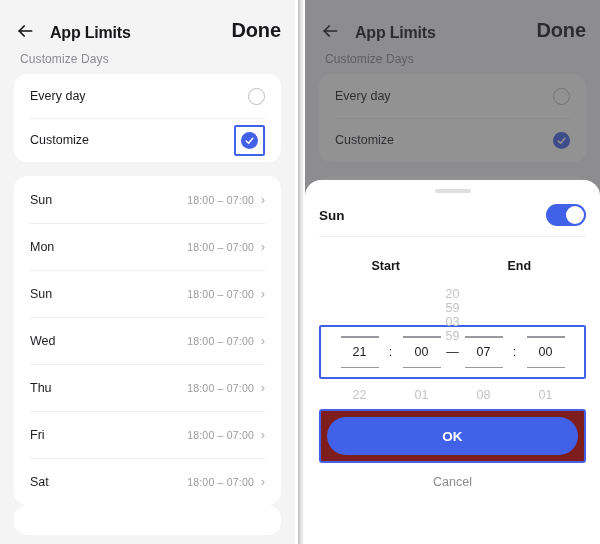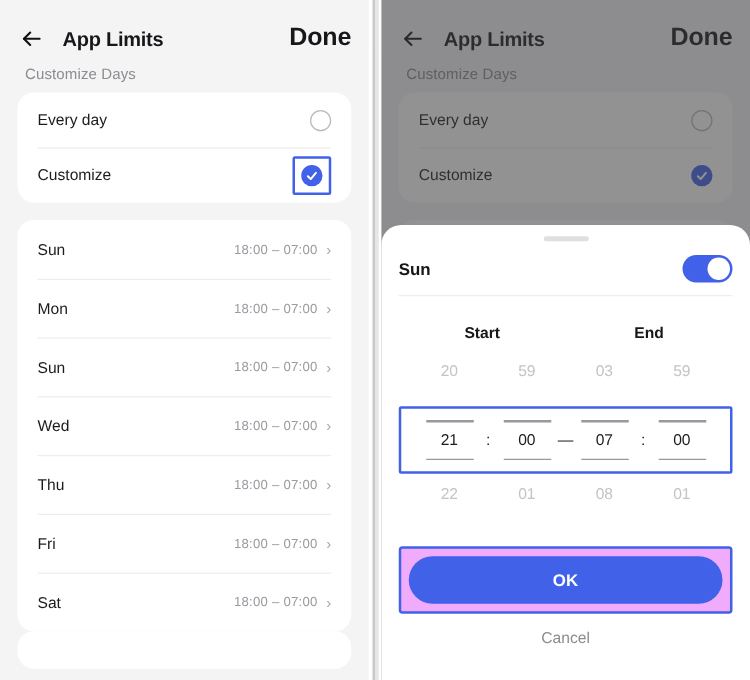--- a/index.html
+++ b/index.html
@@ -272,30 +272,30 @@
   .picker-mid .picker-cell.lined::after {
     content: "";
     position: absolute;
     left: 4px; right: 4px;
     height: 1.5px;
     background: #98989e;
   }
   .picker-mid .picker-cell.lined::before { top: -9px; }
   .picker-mid .picker-cell.lined::after { bottom: -9px; }
 
-  .row-above { padding-bottom: 6px; }
+  .row-above { padding-bottom: 6px; flex-direction: column; }
   .row-below { padding-top: 6px; }
 
   
   .ok-wrap {
-    margin-top: 32px;
+    margin-top: 4px;
     border: 2.5px solid #4161e8;
     border-radius: 3px;
     padding: 6px;
-    background: #f0abfc;
+    background: #7f1d1d;
   }
   .ok-btn {
     height: 38px;
     border-radius: 19px;
     background: #4161e8;
     color: #ffffff;
     font-size: 13.5px;
     font-weight: bold;
     display: flex;
     align-items: center;

